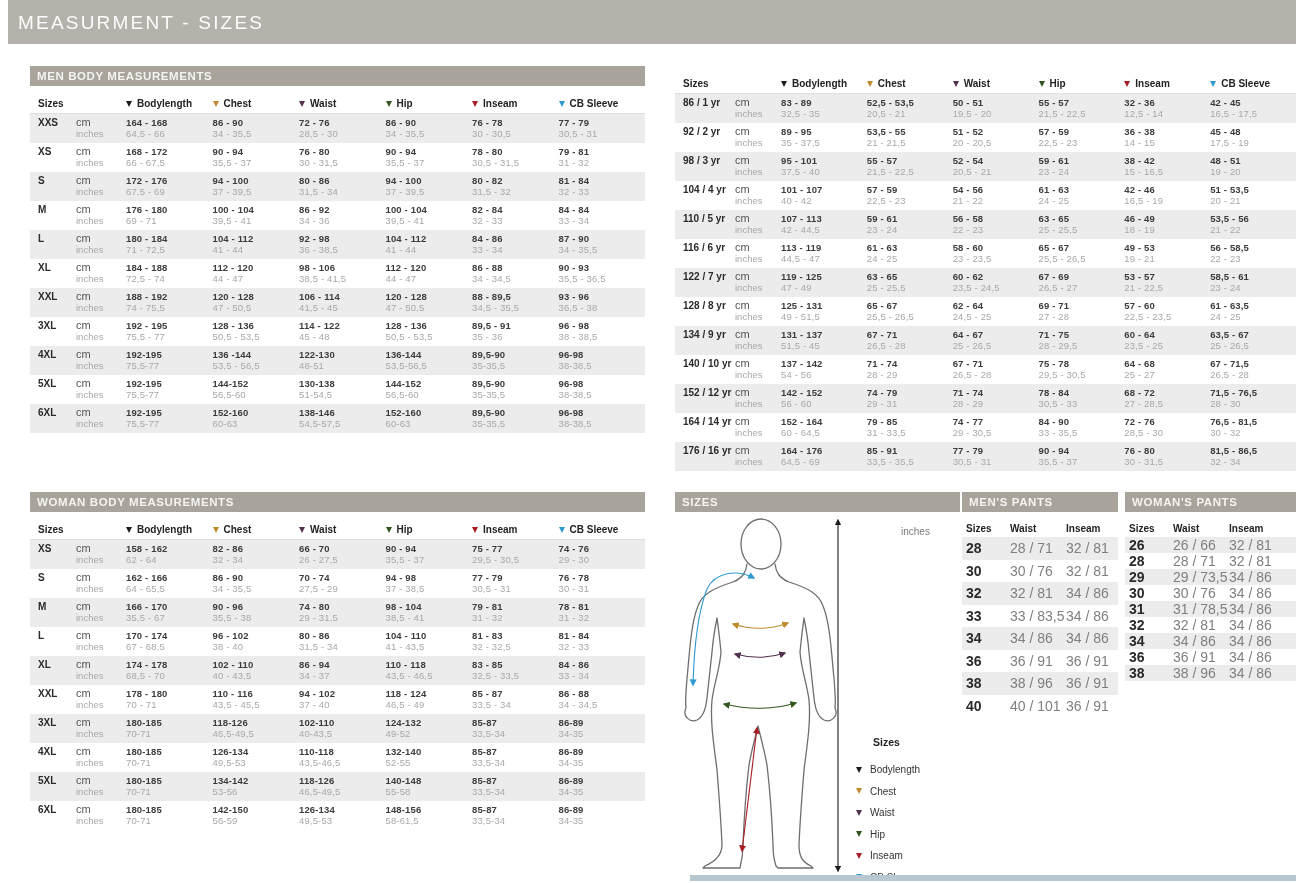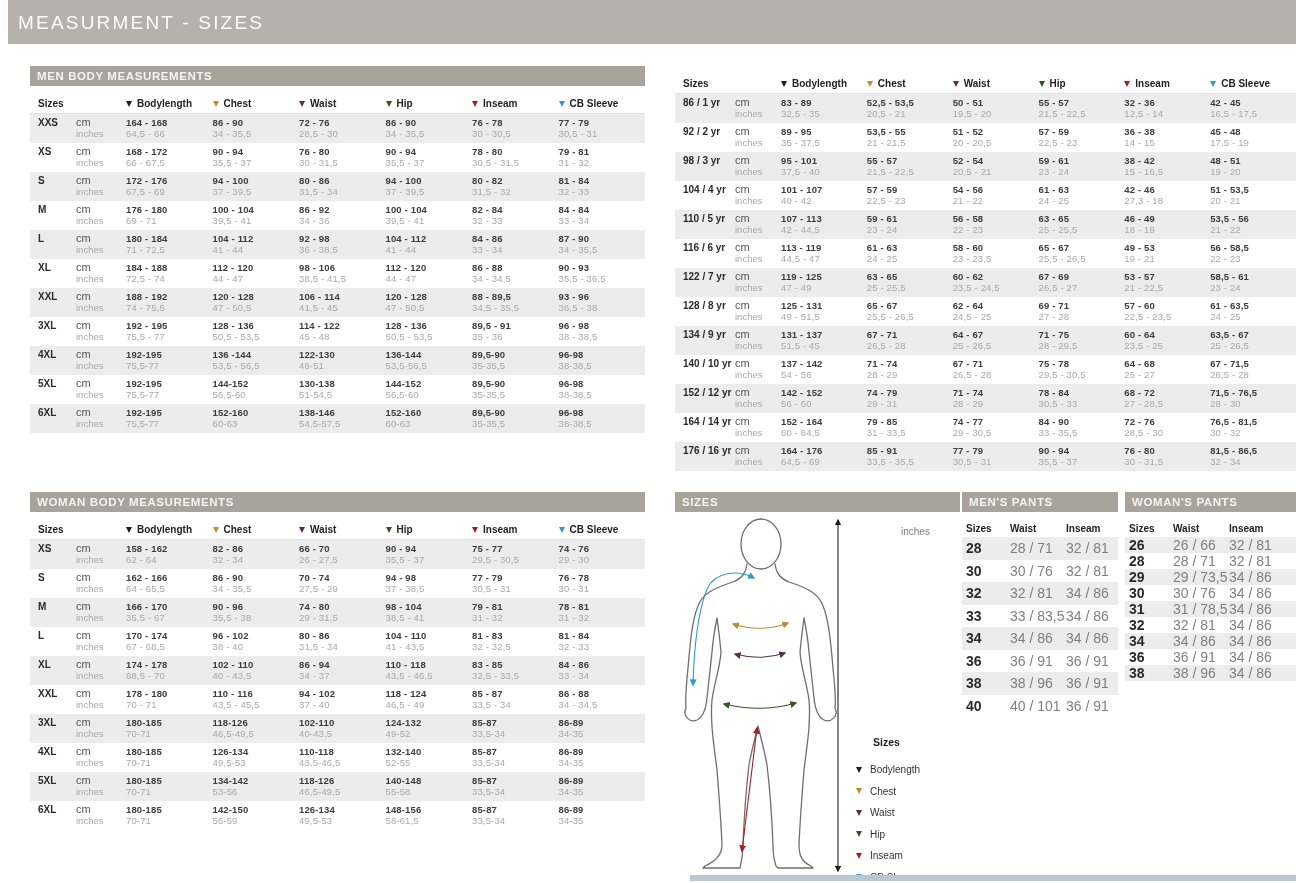--- a/index.html
+++ b/index.html
@@ -589,21 +589,21 @@
           <div class="c-measure">
             <div class="v-cm">54 - 56</div>
             <div class="v-in">21 - 22</div>
           </div>
           <div class="c-measure">
             <div class="v-cm">61 - 63</div>
             <div class="v-in">24 - 25</div>
           </div>
           <div class="c-measure">
             <div class="v-cm">42 - 46</div>
-            <div class="v-in">27,3 - 18</div>
+            <div class="v-in">16,5 - 19</div>
           </div>
           <div class="c-measure">
             <div class="v-cm">51 - 53,5</div>
             <div class="v-in">20 - 21</div>
           </div>
         </div>
         <div class="t-row alt">
           <div class="c-size">110 / 5 yr</div>
           <div class="c-unit">
             <div class="u-cm">cm</div>

